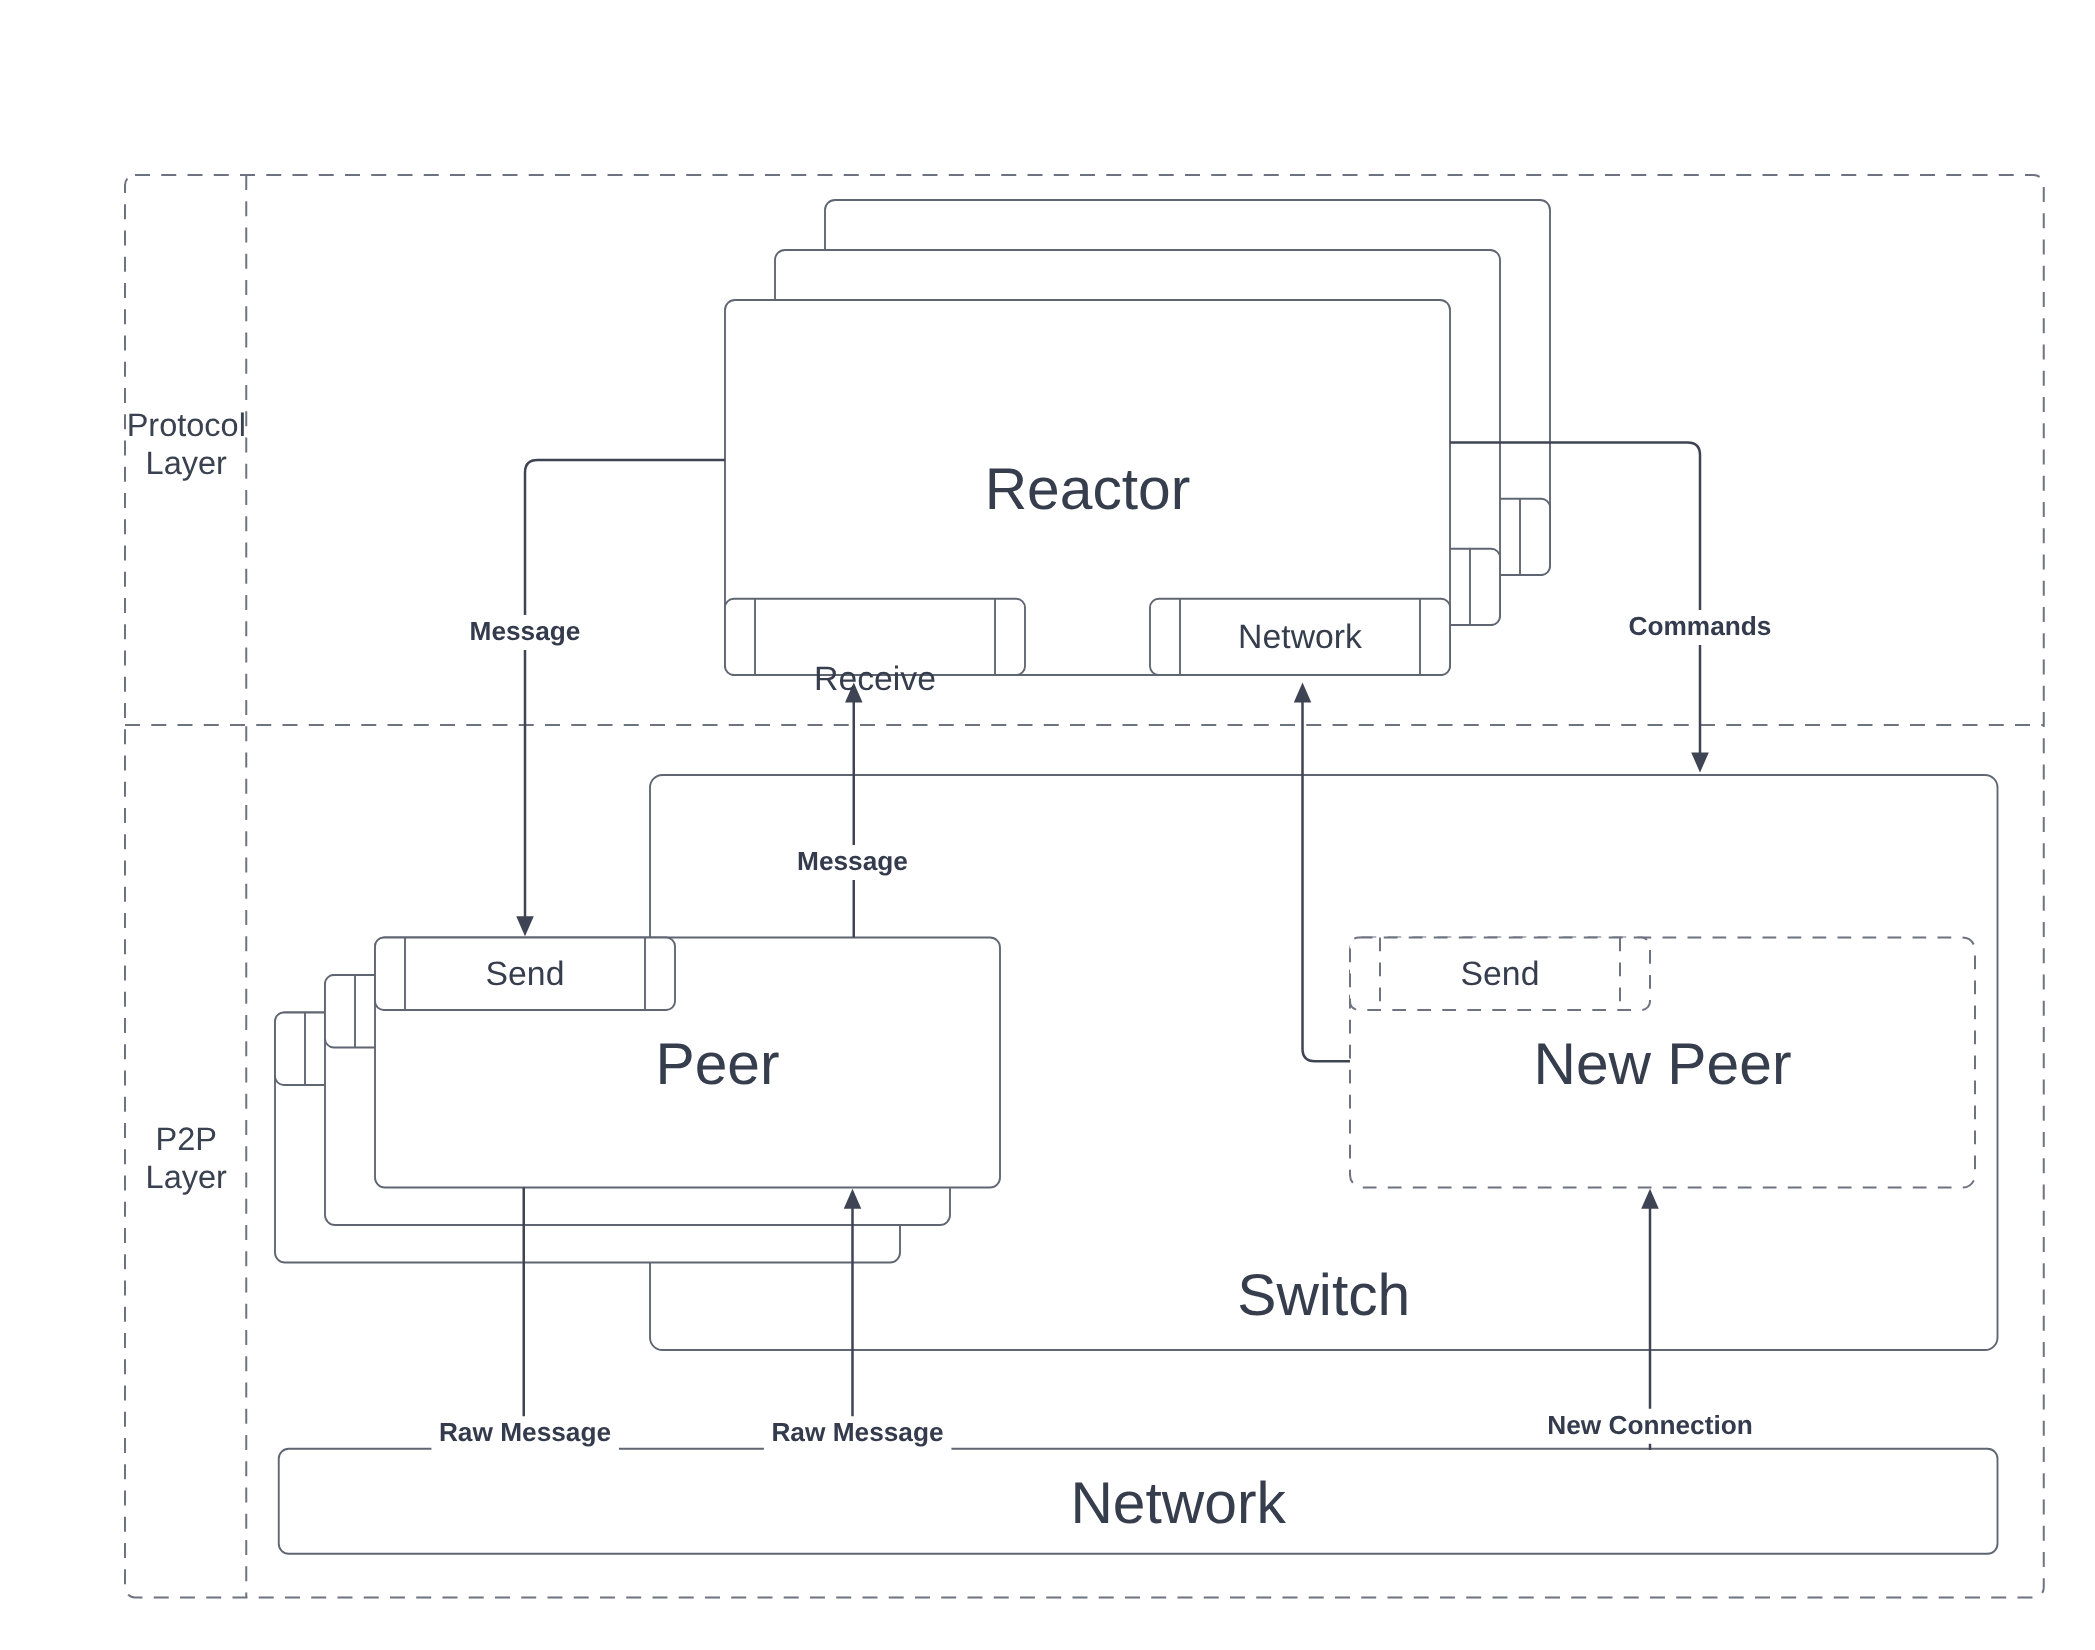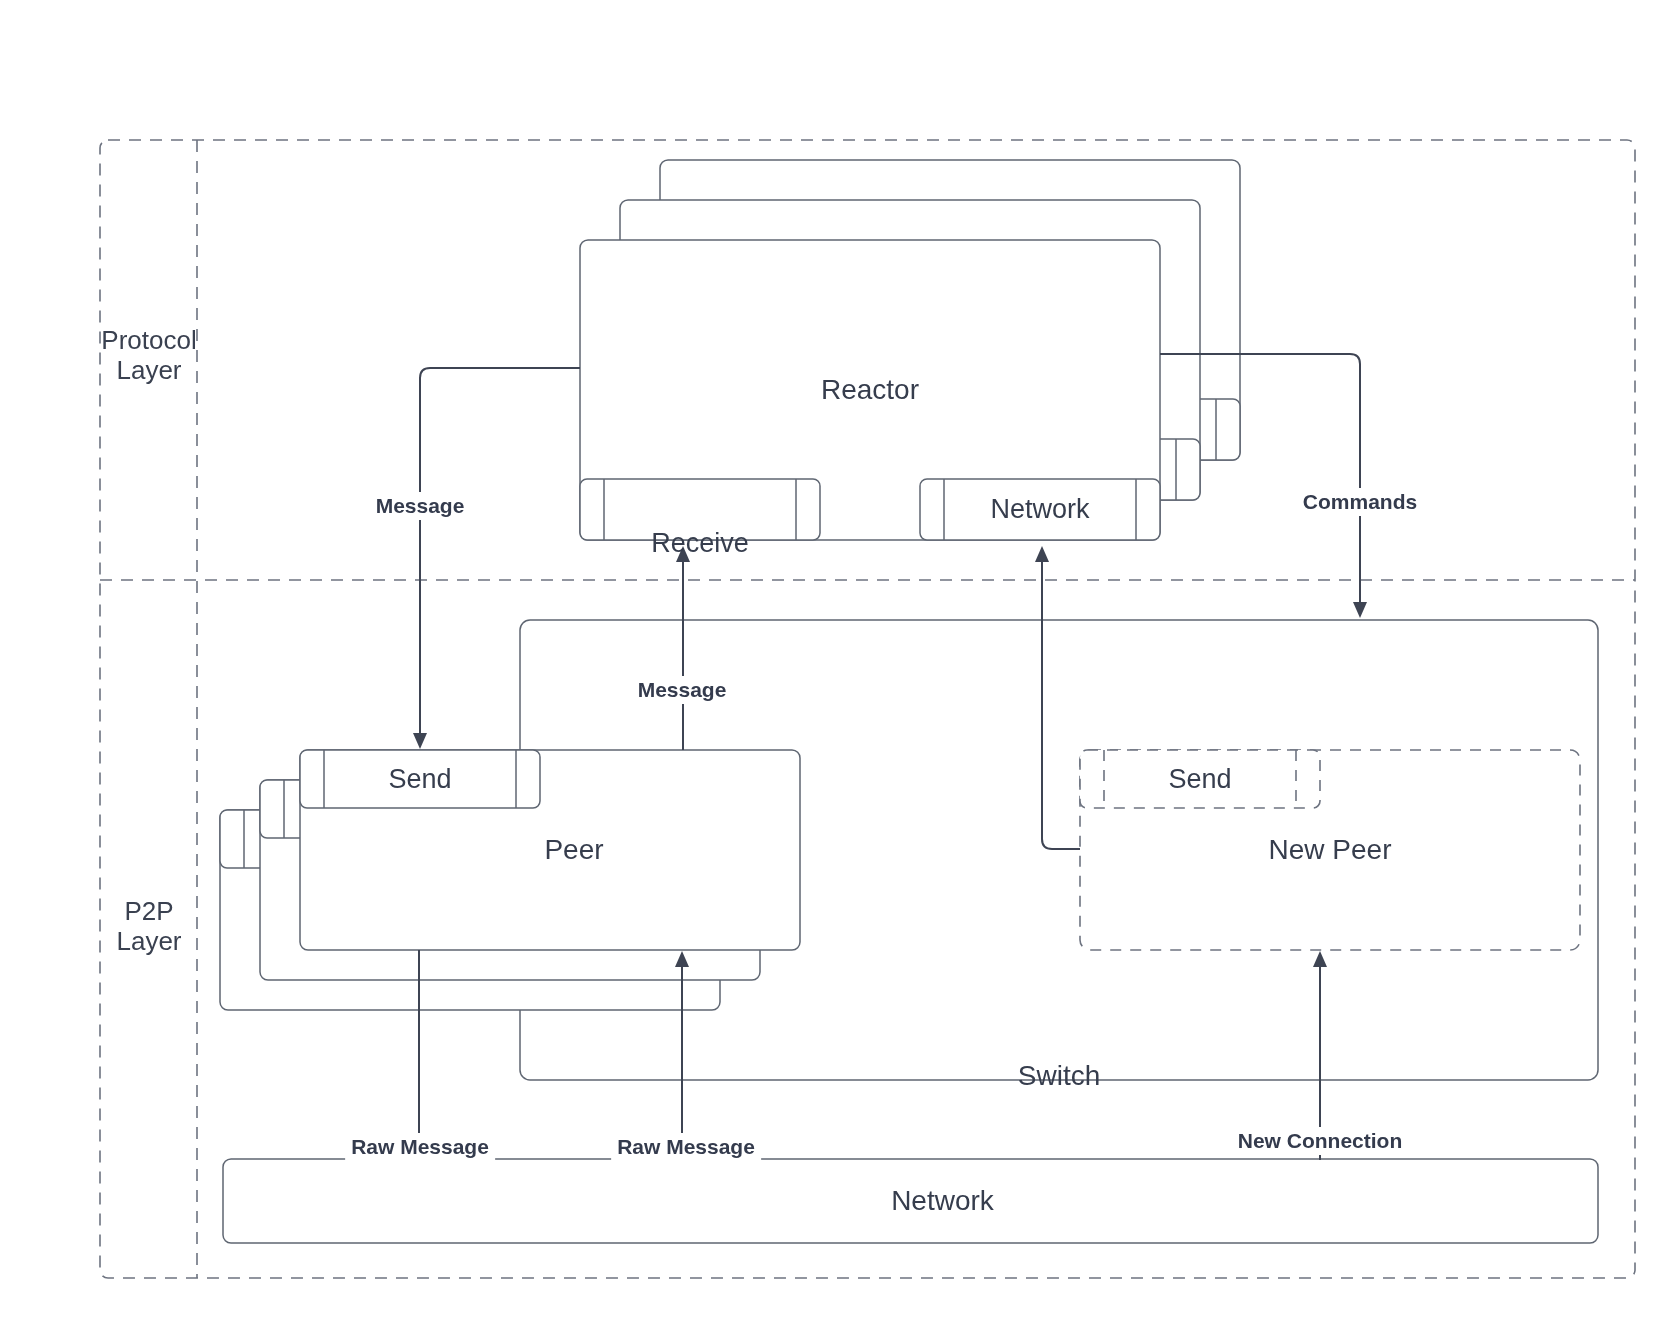--- a/index.html
+++ b/index.html
@@ -13,21 +13,21 @@
   }
   .canvas svg{position:absolute;left:0;top:0;}
   .lbl{
     position:absolute;
     display:flex;align-items:center;justify-content:center;
     text-align:center;
     color:#363d4d;
     pointer-events:none;
     white-space:nowrap;
   }
-  .lbl.big{font-size:28px;}
+  .lbl.big{font-size:47px;}
   .lbl.tab{font-size:27px;}
   .lbl.bottom{align-items:flex-end;padding-bottom:20px;box-sizing:border-box;}
   .edge-lbl{
     position:absolute;
     transform:translate(-50%,-50%);
     background:#ffffff;
     font-size:21px;font-weight:bold;
     color:#343b4d;
     padding:2px 6px;
     white-space:nowrap;
@@ -161,21 +161,21 @@
   <div class="lbl big" style="left:580px;top:240px;width:580px;height:300px;">Reactor</div>
   <div class="lbl tab" style="left:580px;top:479px;width:240px;height:61px;margin-top:34px;">Receive</div>
   <div class="lbl tab" style="left:920px;top:479px;width:240px;height:61px;">Network</div>
 
   <div class="lbl big" style="left:300px;top:750px;width:500px;height:200px;padding-left:24px;">Peer</div>
   <div class="lbl tab" style="left:300px;top:750px;width:240px;height:58px;">Send</div>
 
   <div class="lbl big" style="left:1080px;top:750px;width:500px;height:200px;">New Peer</div>
   <div class="lbl tab" style="left:1080px;top:750px;width:240px;height:58px;">Send</div>
 
-  <div class="lbl big bottom" style="left:520px;top:652px;width:1078px;height:460px;text-align:center;">Switch</div>
+  <div class="lbl big bottom" style="left:520px;top:623px;width:1078px;height:460px;text-align:center;">Switch</div>
 
   <div class="lbl big" style="left:223px;top:1159px;width:1375px;height:84px;padding-left:32px;">Network</div>
 
   <div class="edge-lbl" style="left:420px;top:478px;">Message</div>
   <div class="edge-lbl" style="left:682px;top:662px;">Message</div>
   <div class="edge-lbl" style="left:1360px;top:474px;">Commands</div>
   <div class="edge-lbl" style="left:420px;top:1119px;">Raw Message</div>
   <div class="edge-lbl" style="left:686px;top:1119px;">Raw Message</div>
   <div class="edge-lbl" style="left:1320px;top:1113px;">New Connection</div>
 

